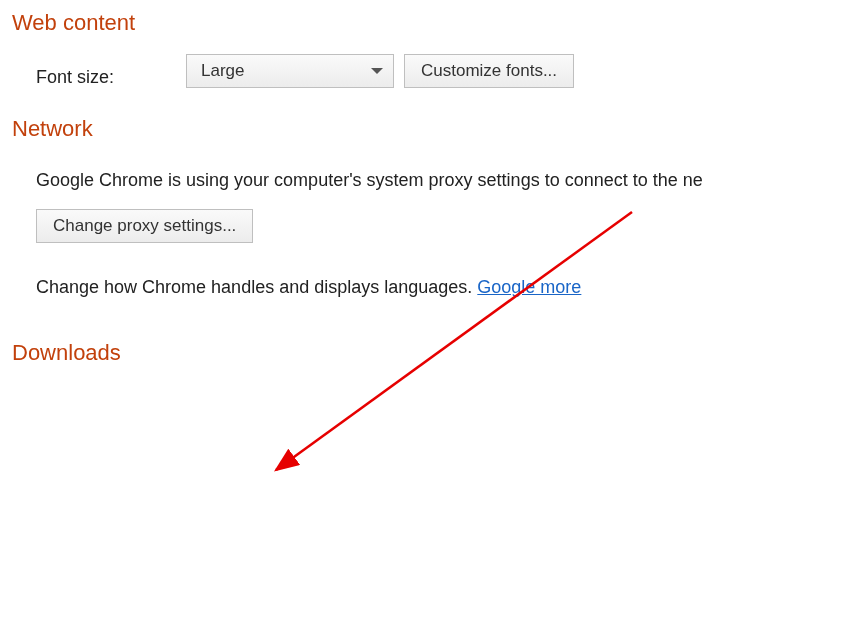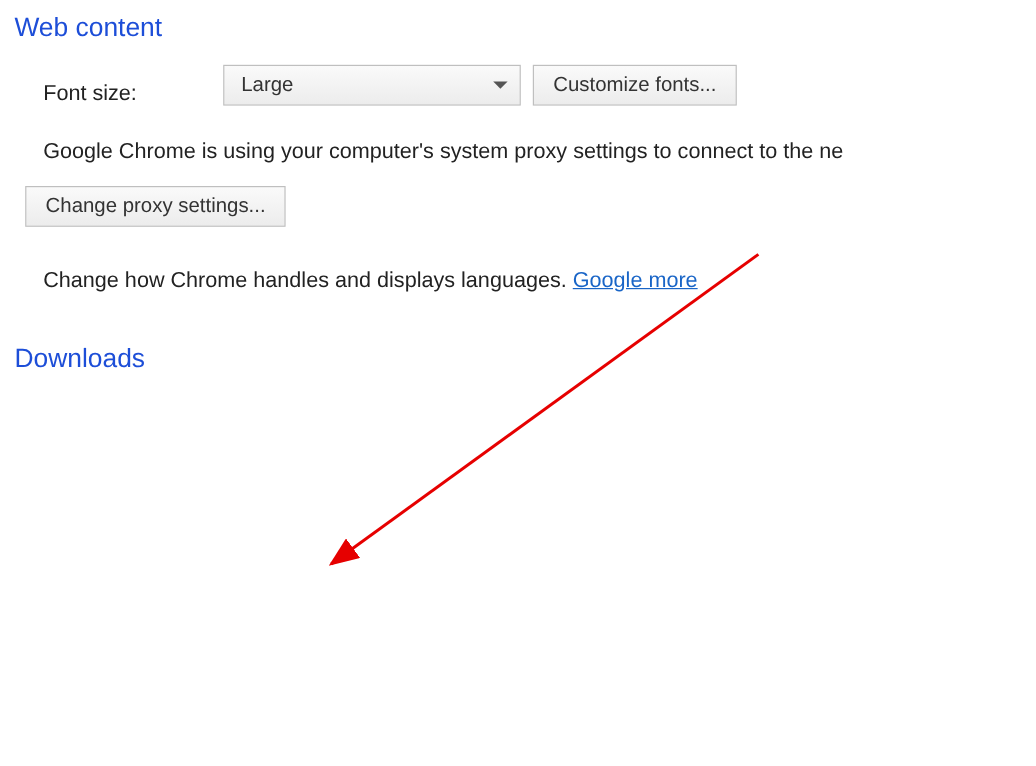--- a/index.html
+++ b/index.html
@@ -8,42 +8,42 @@
       font-size: 17px;
       color: #333;
       background: #fff;
       width: 863px;
       height: 638px;
       overflow: hidden;
       position: relative;
     }
     .section-header {
       font-size: 22px;
-      color: #1d4ed8;
+      color: #c2410c;
       font-weight: 400;
       margin-left: 12px;
       margin-bottom: 18px;
     }
     .section-web { margin-top: 10px; }
     .row {
       display: flex;
       align-items: flex-end;
       margin-left: 36px;
       margin-bottom: 16px;
     }
     .label {
       width: 150px;
       font-size: 18px;
       color: #222;
     }
     .dropdown {
       display: inline-flex;
       align-items: center;
       justify-content: space-between;
-      width: 248px;
+      width: 208px;
       height: 34px;
       background: linear-gradient(#fafafa, #ececec);
       border: 1px solid #bfbfbf;
       padding: 0 10px 0 14px;
       font-size: 17px;
       color: #333;
       cursor: pointer;
       margin-right: 10px;
     }
     .dropdown .caret {
@@ -66,21 +66,21 @@
     .section-network { margin-top: 28px; }
     .body-text {
       font-size: 18px;
       color: #222;
       margin-left: 36px;
       margin-bottom: 18px;
       white-space: nowrap;
       margin-top: 28px;
     }
     .btn-row {
-      margin-left: 21px;
+      margin-left: 36px;
       margin-bottom: 12px;
     }
     .section-languages { margin-top: 34px; }
     .link {
       color: #1965c7;
       text-decoration: underline;
       cursor: pointer;
     }
     .checkbox-row {
       display: flex;
@@ -110,20 +110,21 @@
     <span class="label">Font size:</span>
     <div class="dropdown">
       <span>Large</span>
       <span class="caret"></span>
     </div>
     <div class="btn">Customize fonts...</div>
   </div>
 </div>
 
 <div class="section-network">
+  <div class="section-header">Network</div>
   <div class="body-text">Google Chrome is using your computer's system proxy settings to connect to the ne</div>
   <div class="btn-row">
     <div class="btn">Change proxy settings...</div>
   </div>
 </div>
 
 <div class="section-languages">
   <div class="body-text">
     <span>Change how Chrome handles and displays languages. </span><span class="link">Google more</span>
   </div>

